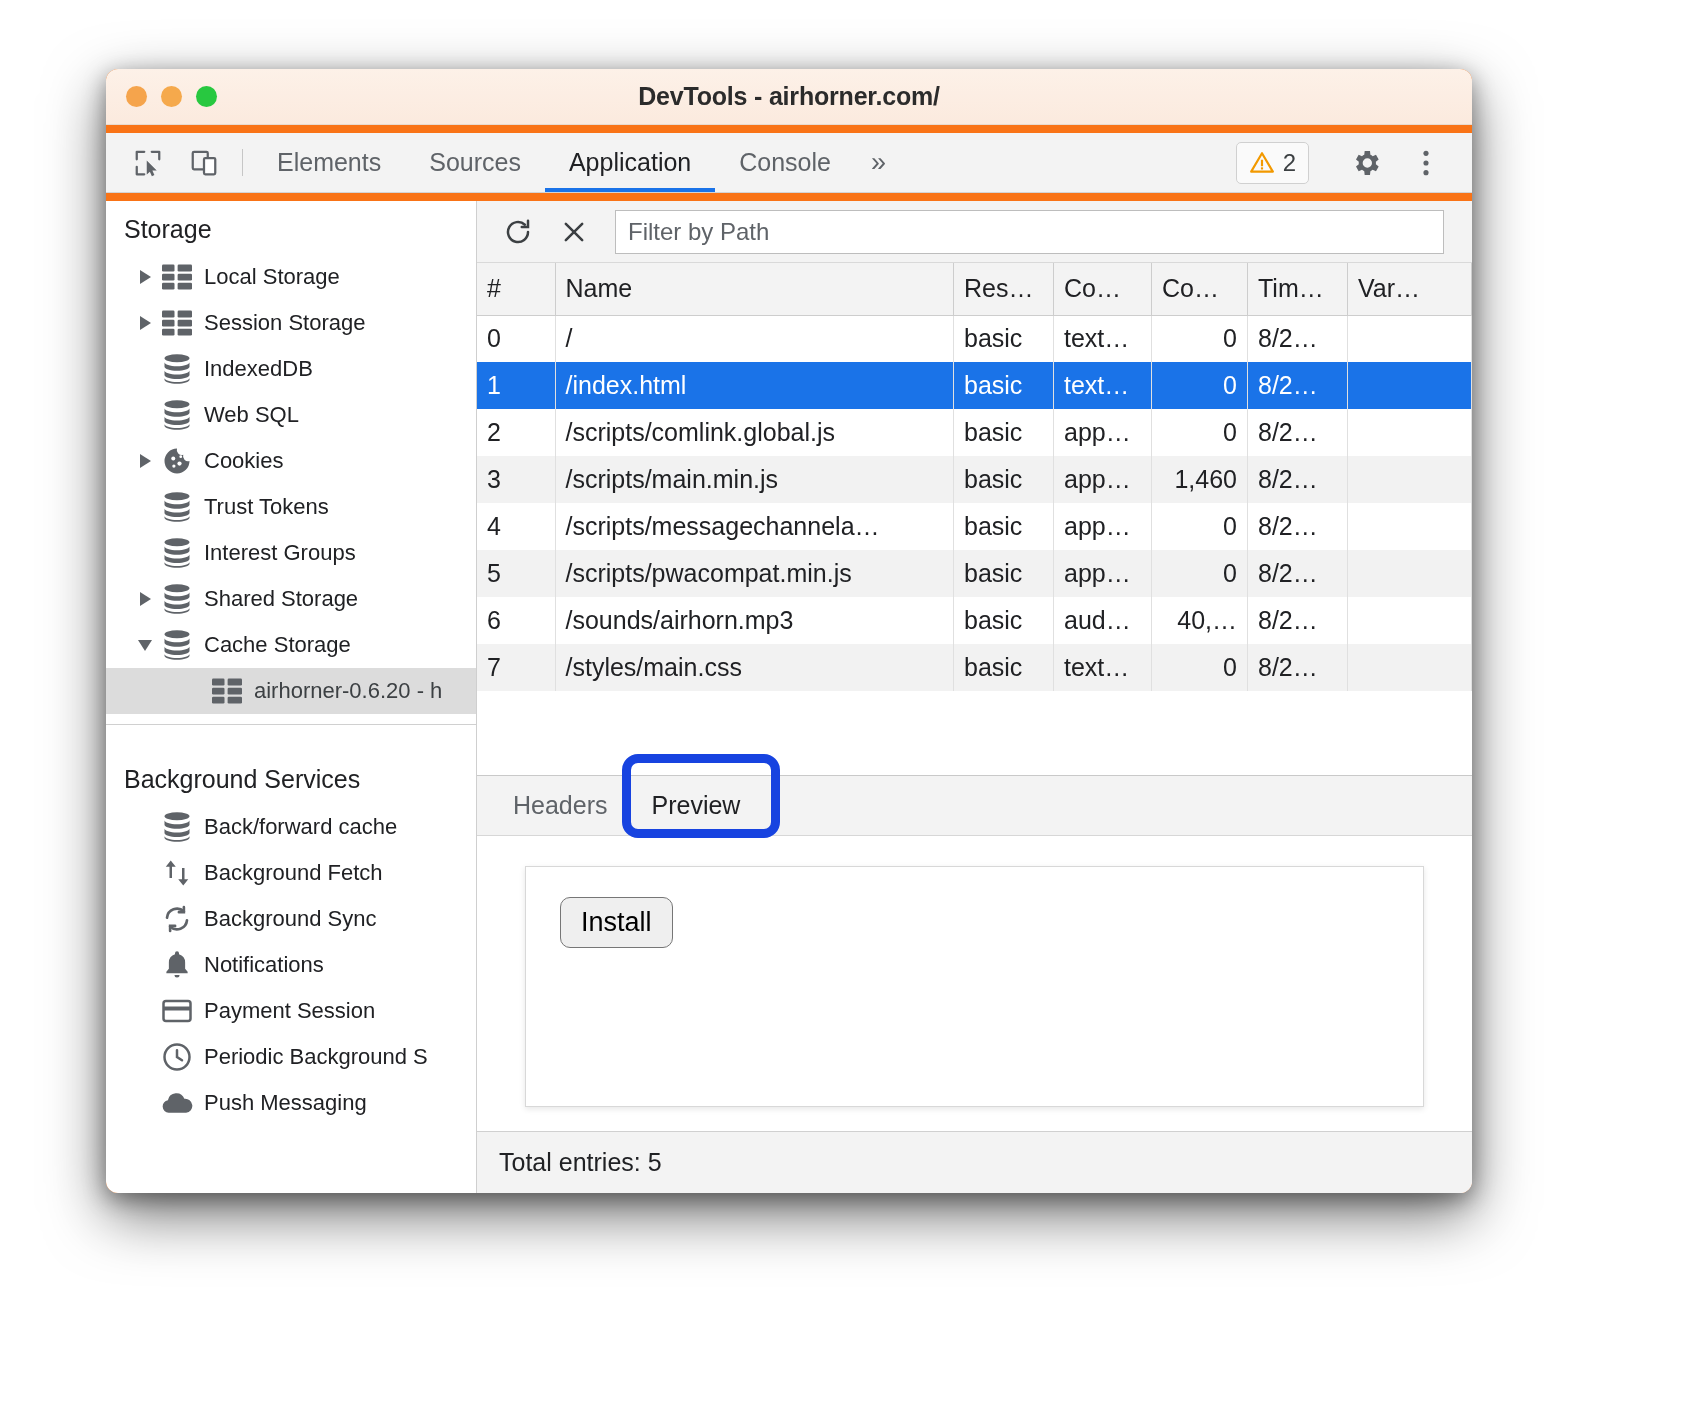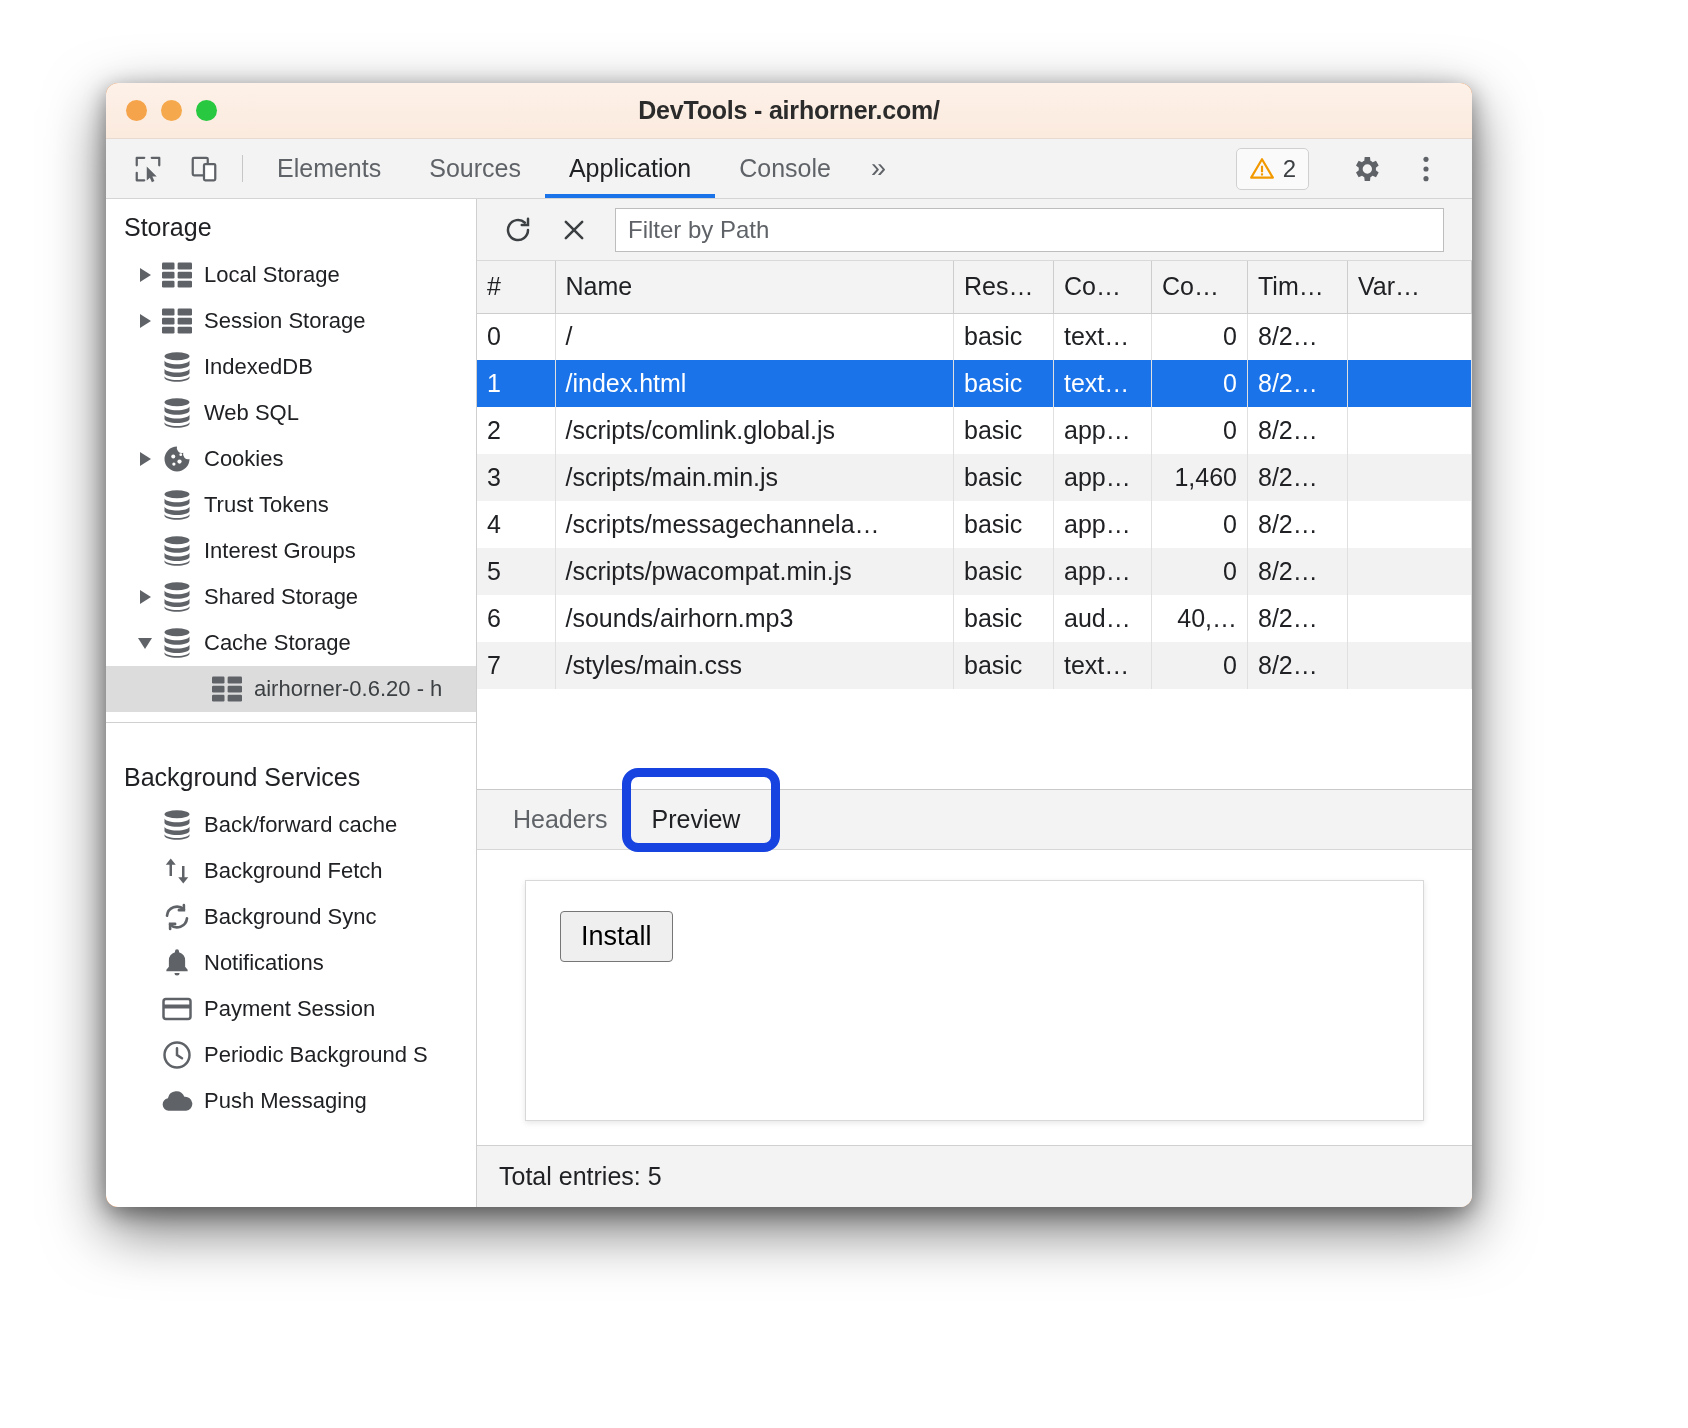--- a/index.html
+++ b/index.html
@@ -10,29 +10,30 @@
     background: #ffffff;
     font-family: "Liberation Sans", sans-serif;
     overflow: hidden;
     position: relative;
   }
 
   
   #window {
     position: absolute;
     left: 106px;
-    top: 83px;
+    top: 69px;
     width: 1366px;
     height: 1124px;
     background: #f97316;
     border-radius: 12px;
     box-shadow: 0 22px 60px rgba(0,0,0,0.55), 0 6px 22px rgba(0,0,0,0.38);
     overflow: hidden;
     display: flex;
     flex-direction: column;
+    gap: 8px;
   }
 
   
   #titlebar {
     height: 56px;
     flex: 0 0 56px;
     background: linear-gradient(180deg,#fdf1e8 0%, #fbeade 100%);
     border-bottom: 1px solid #e8dace;
     display: flex;
     align-items: center;
@@ -304,21 +305,21 @@
     border: 1px solid #d8d8d8;
     box-shadow: 0 2px 6px rgba(0,0,0,0.10);
     padding: 30px 34px;
   }
   #install-button {
     font-family: "Liberation Sans", sans-serif;
     font-size: 27px;
     color: #000;
     background: #efefef;
     border: 1px solid #767676;
-    border-radius: 4px;
+    border-radius: 10px;
     padding: 9px 20px;
     cursor: pointer;
   }
 
   
   #statusbar {
     height: 62px; flex: 0 0 62px;
     background: #f3f3f3;
     border-top: 1px solid #d0d0d0;
     display: flex; align-items: center;

